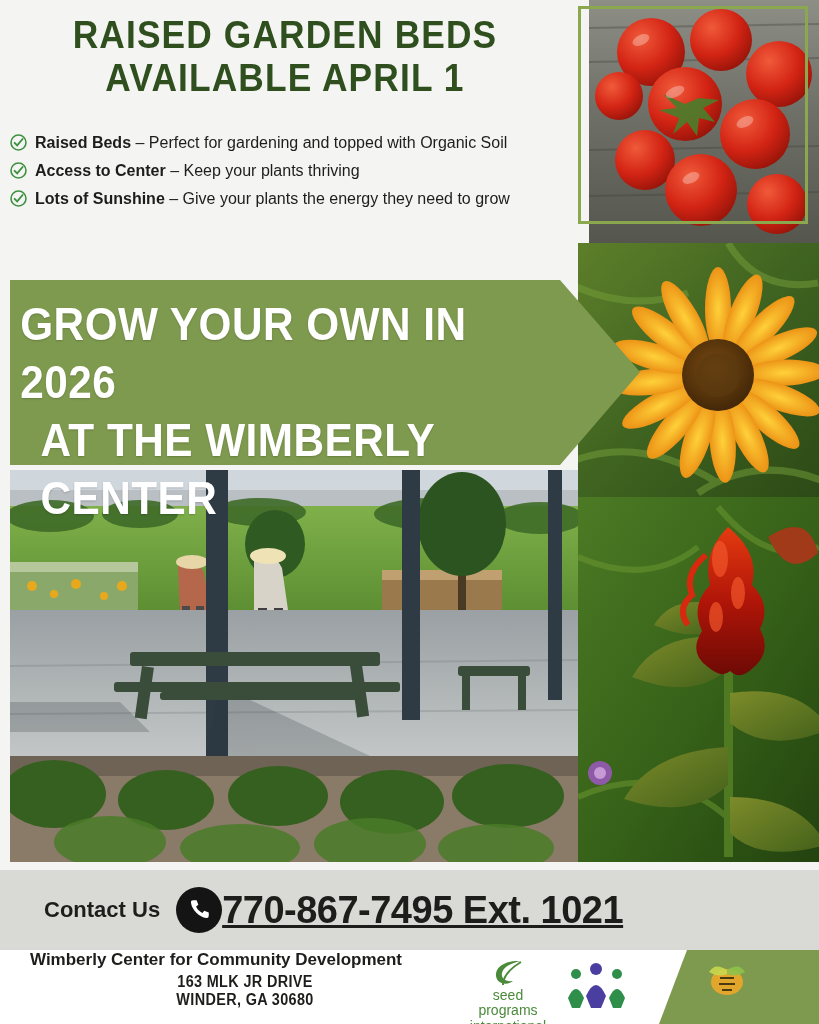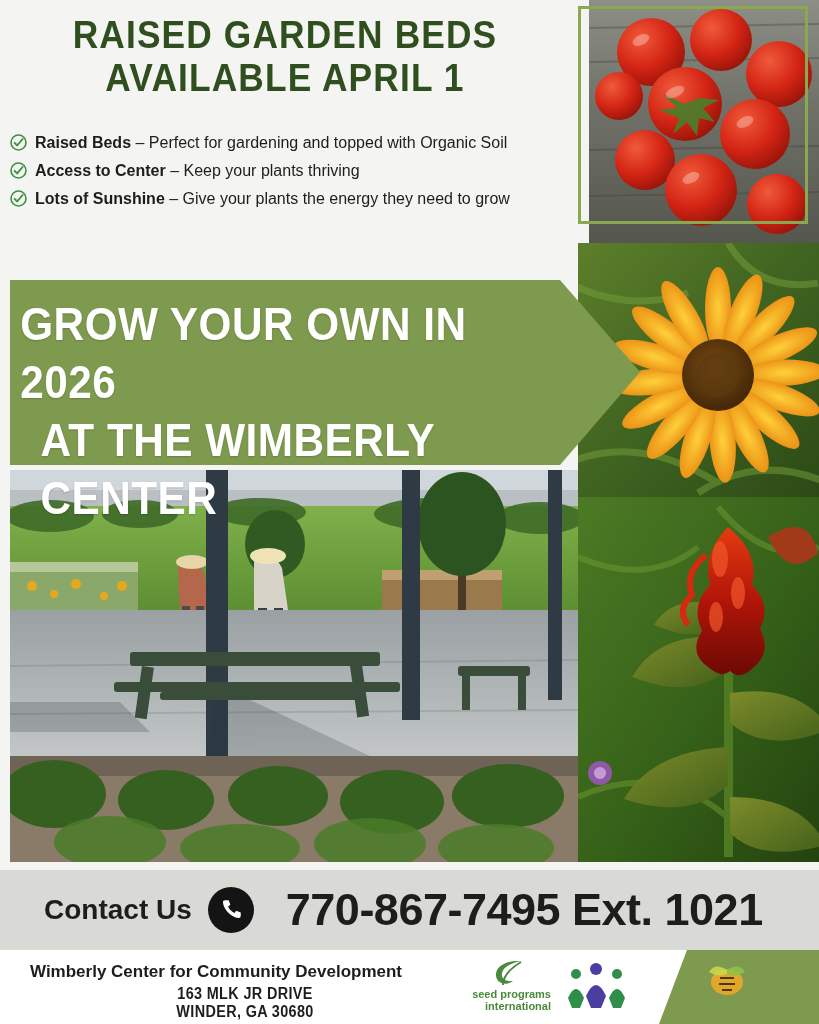--- a/index.html
+++ b/index.html
@@ -155,42 +155,42 @@
     top: 870px;
     left: 0;
     width: 819px;
     height: 80px;
     background: #d9d9d6;
     display: flex;
     align-items: center;
   }
   .contact-label {
     margin-left: 44px;
-    font-size: 28px;
+    font-size: 22px;
     font-weight: bold;
     color: #1d1d1b;
   }
   .phone-icon {
     width: 46px;
     height: 46px;
     border-radius: 50%;
     background: #141414;
     margin-left: 16px;
     display: flex;
     align-items: center;
     justify-content: center;
     flex: 0 0 auto;
   }
   .phone-icon svg { display: block; }
   .phone-number {
-    margin-left: 32px;
-    font-size: 45px;
+    font-size: 38px;
     font-weight: bold;
     color: #1d1d1b;
     letter-spacing: -0.5px;
+    text-decoration: underline;
   }
 
   
   .footer {
     position: absolute;
     top: 950px;
     left: 0;
     width: 819px;
     height: 74px;
     background: #ffffff;
@@ -199,21 +199,21 @@
     position: absolute;
     top: 0;
     right: 0;
     width: 160px;
     height: 74px;
     background: #7e9a4e;
     clip-path: polygon(28px 0, 160px 0, 160px 74px, 0 74px);
   }
   .footer-addr {
     position: absolute;
-    top: 12px;
+    top: 0;
     left: 30px;
     width: 430px;
   }
   .footer-org {
     font-size: 17px;
     font-weight: bold;
     color: #1d1d1b;
   }
   .footer-street, .footer-city {
     text-align: center;
@@ -230,25 +230,24 @@
   .logo-spi {
     position: absolute;
     top: 8px;
     left: 465px;
     width: 86px;
     text-align: center;
   }
   .spi-mark { height: 30px; }
   .spi-mark svg { display: block; margin: 0 auto; }
   .spi-t1, .spi-t2 {
-    font-size: 11px;
+    font-size: 14px;
     color: #4a8a3a;
     line-height: 1.1;
-    font-weight: bold;
-    text-align: right;
+    font-weight: normal;
   }
   .logo-people {
     position: absolute;
     top: 10px;
     left: 562px;
     width: 70px;
     height: 52px;
   }
   .logo-bee {
     position: absolute;

